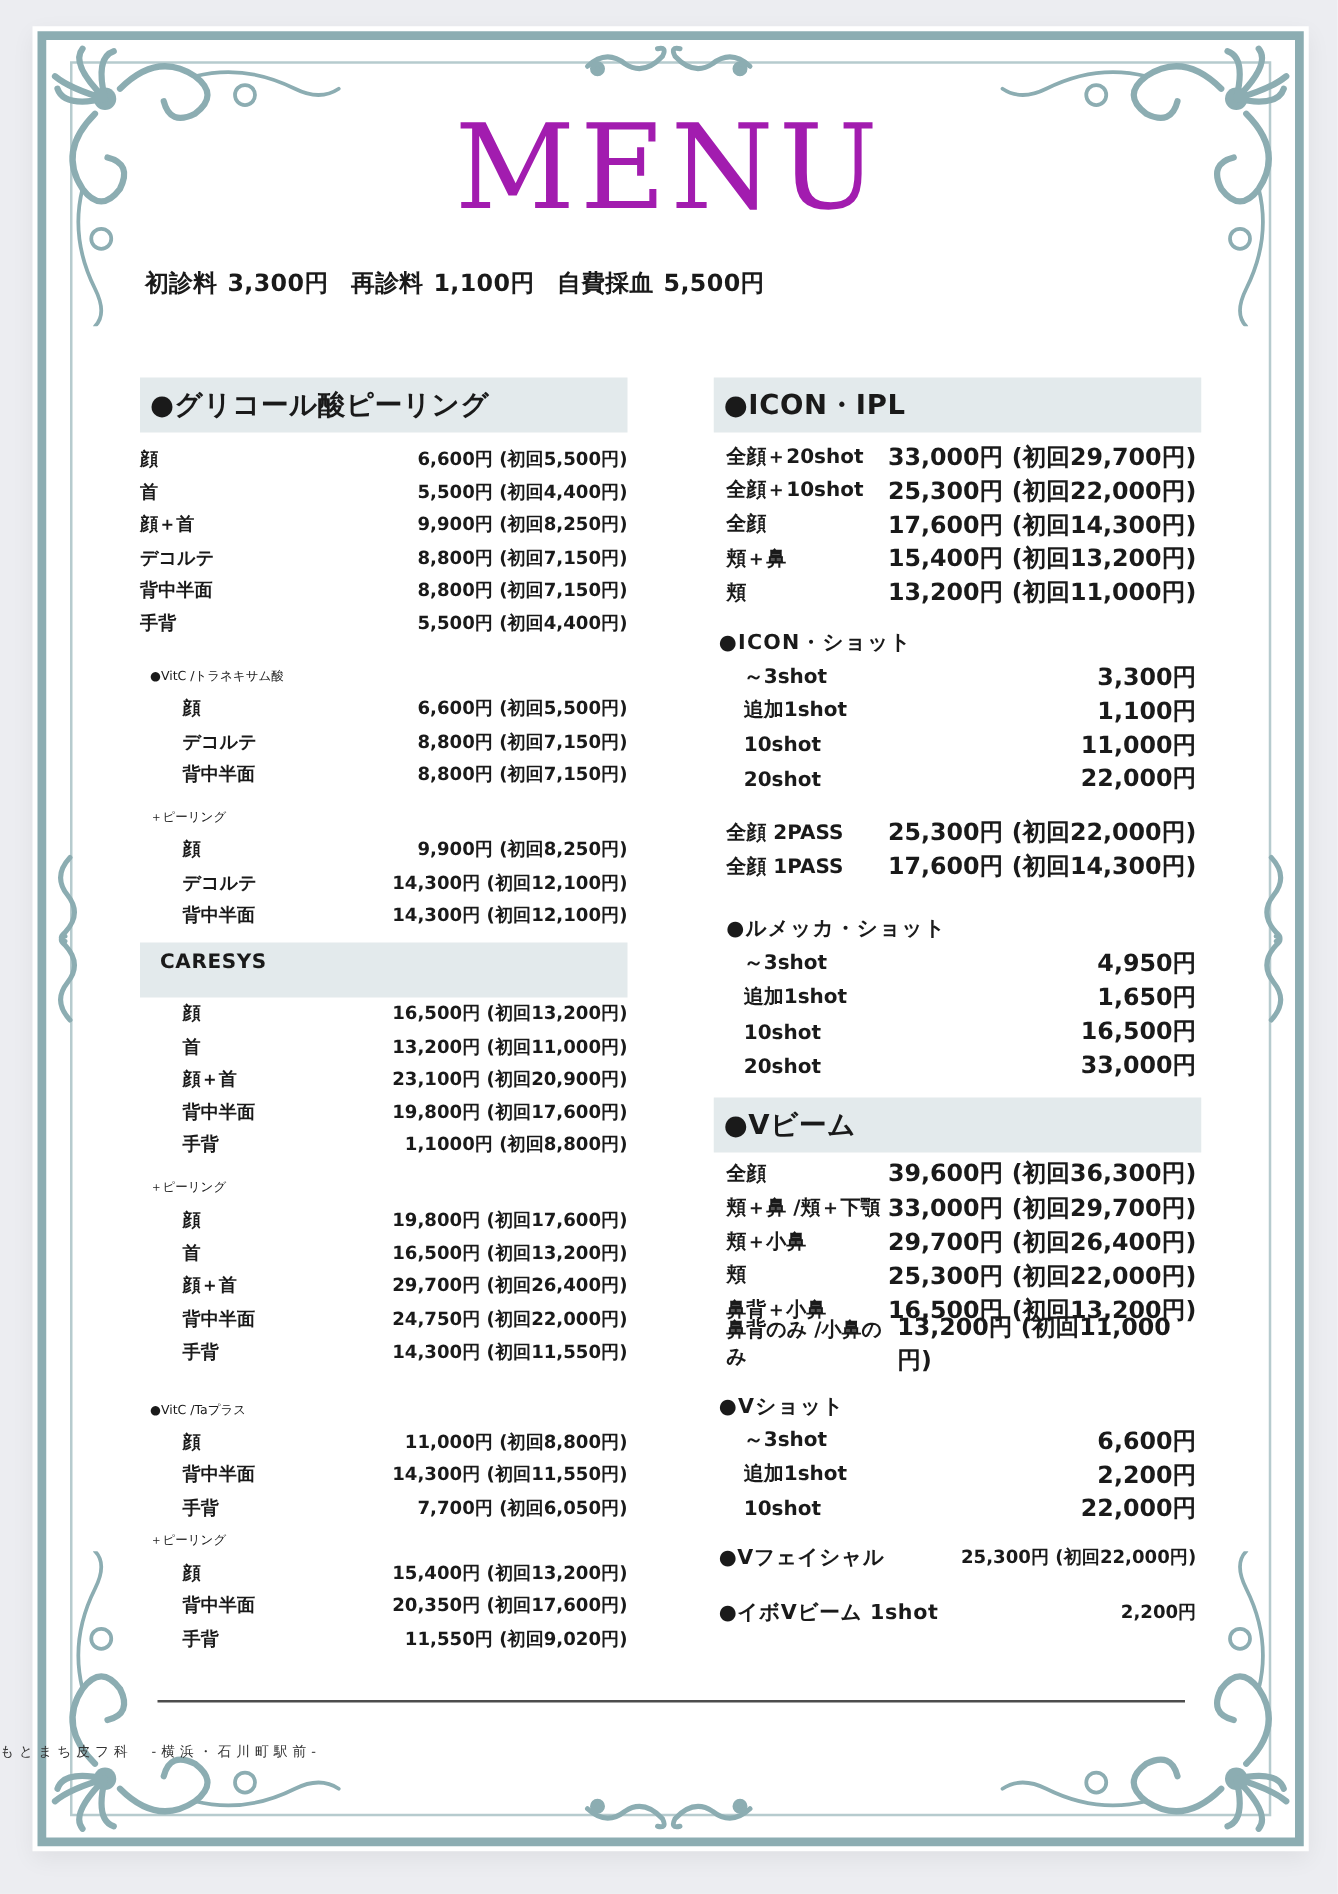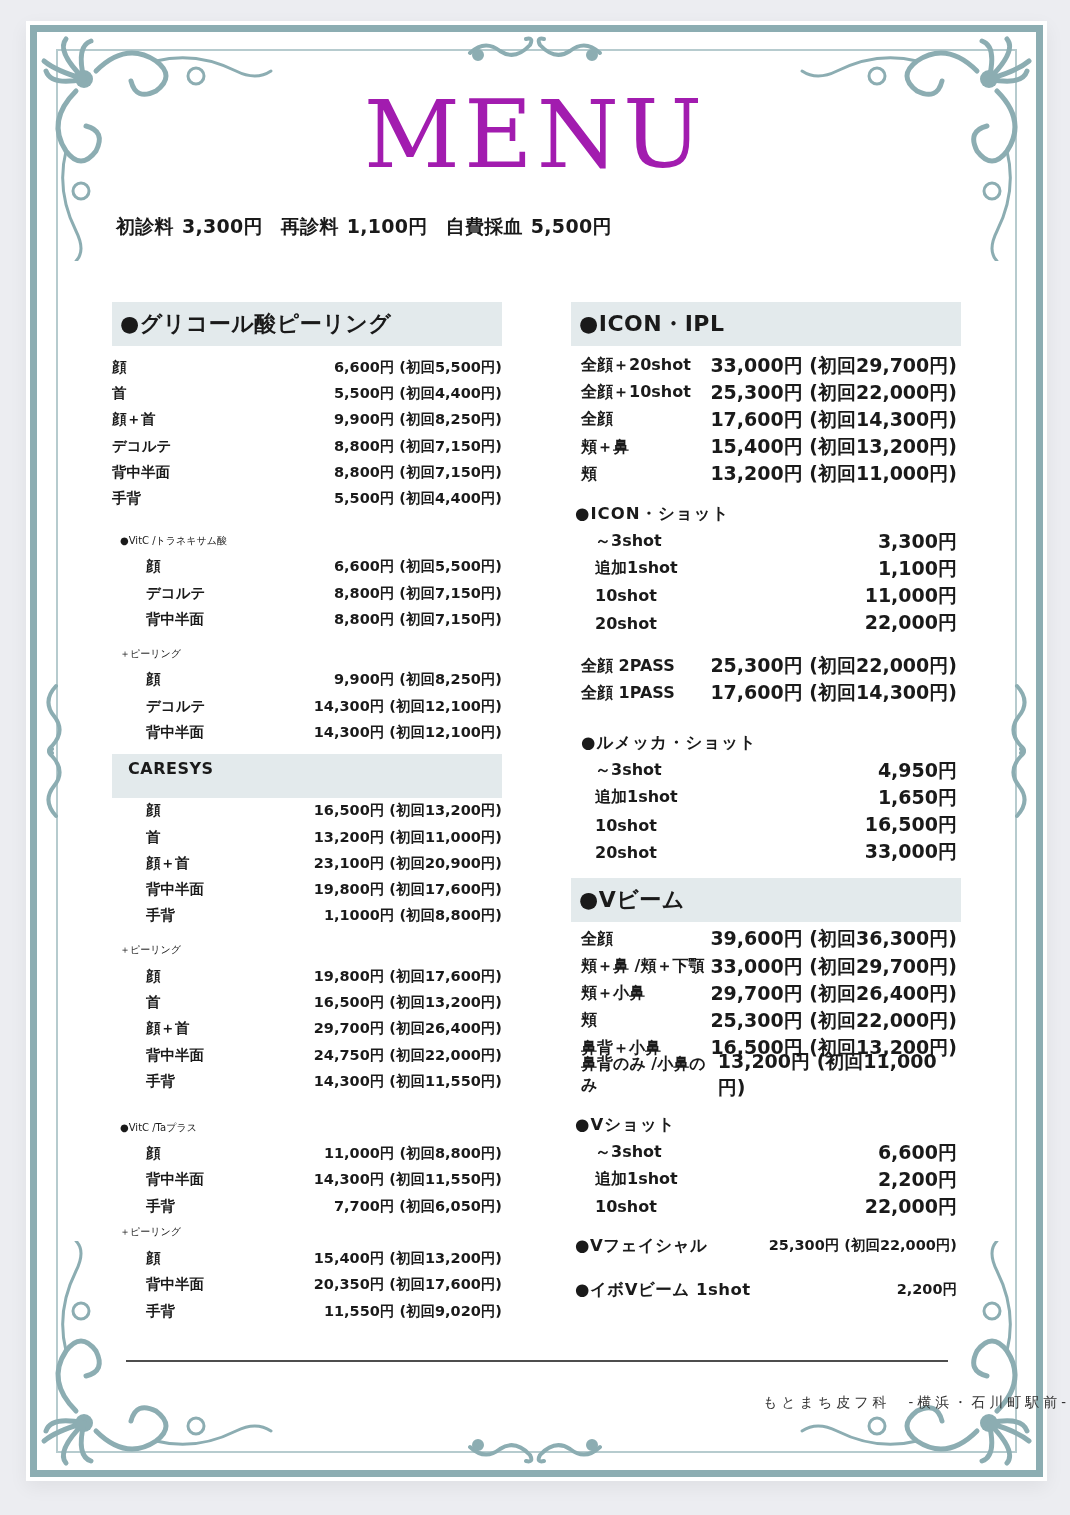--- a/index.html
+++ b/index.html
@@ -57,23 +57,23 @@
 
   .r-row { display: flex; justify-content: space-between; align-items: center; font-weight: bold; font-size: 16px; height: 27.2px; padding-left: 10px; padding-right: 4px; }
   .r-row .price { font-size: 19px; }
   .r-indent .name { padding-left: 14px; }
   .r-sub { font-weight: bold; font-size: 16.5px; height: 28px; display: flex; align-items: center; padding-left: 4px; letter-spacing: 1px; }
   .r-solo { display: flex; justify-content: space-between; align-items: center; font-weight: bold; font-size: 16.5px; height: 30px; padding-left: 4px; padding-right: 4px; letter-spacing: 0.5px; }
   .r-solo .price { font-size: 14.5px; letter-spacing: 0; }
 
   .divider { position: absolute; left: 126px; top: 1360px; width: 822px; height: 2px; background: #4d4d4d; }
   .footer {
-    position: absolute; left: 0; right: 0; top: 1394px; text-align: right;
+    position: absolute; left: 0; right: 0; top: 1394px; text-align: left;
     font-family: "DejaVu Serif", "Liberation Serif", serif;
-    font-size: 14px; letter-spacing: 4px; color: #333;
+    font-size: 11px; letter-spacing: 4px; color: #333;
   }
 </style>
 </head>
 <body>
 
 <div class="card">
   <div class="frame-outer"></div>
   <div class="frame-inner"></div>
 
   <div class="ornament" style="left:10px;top:10px;">

